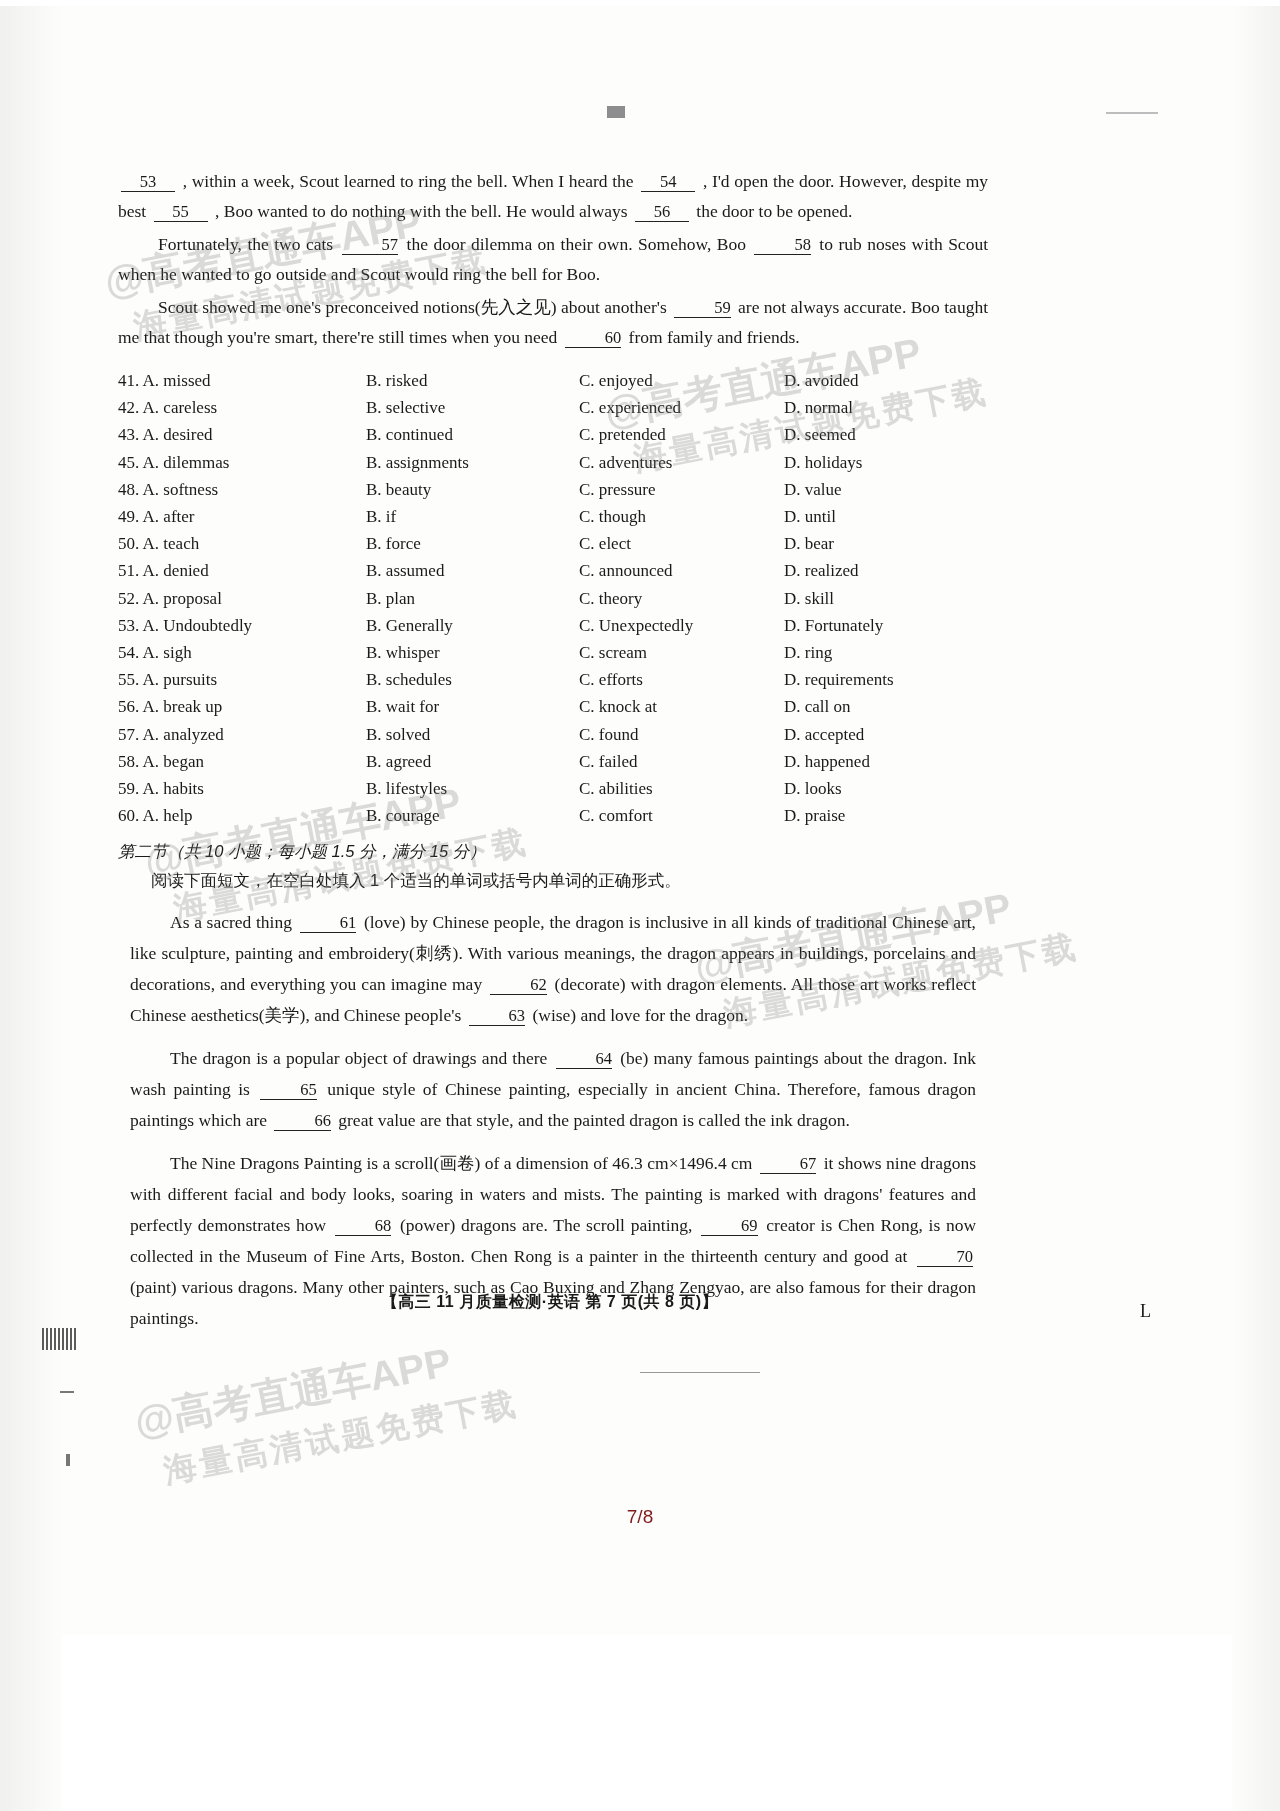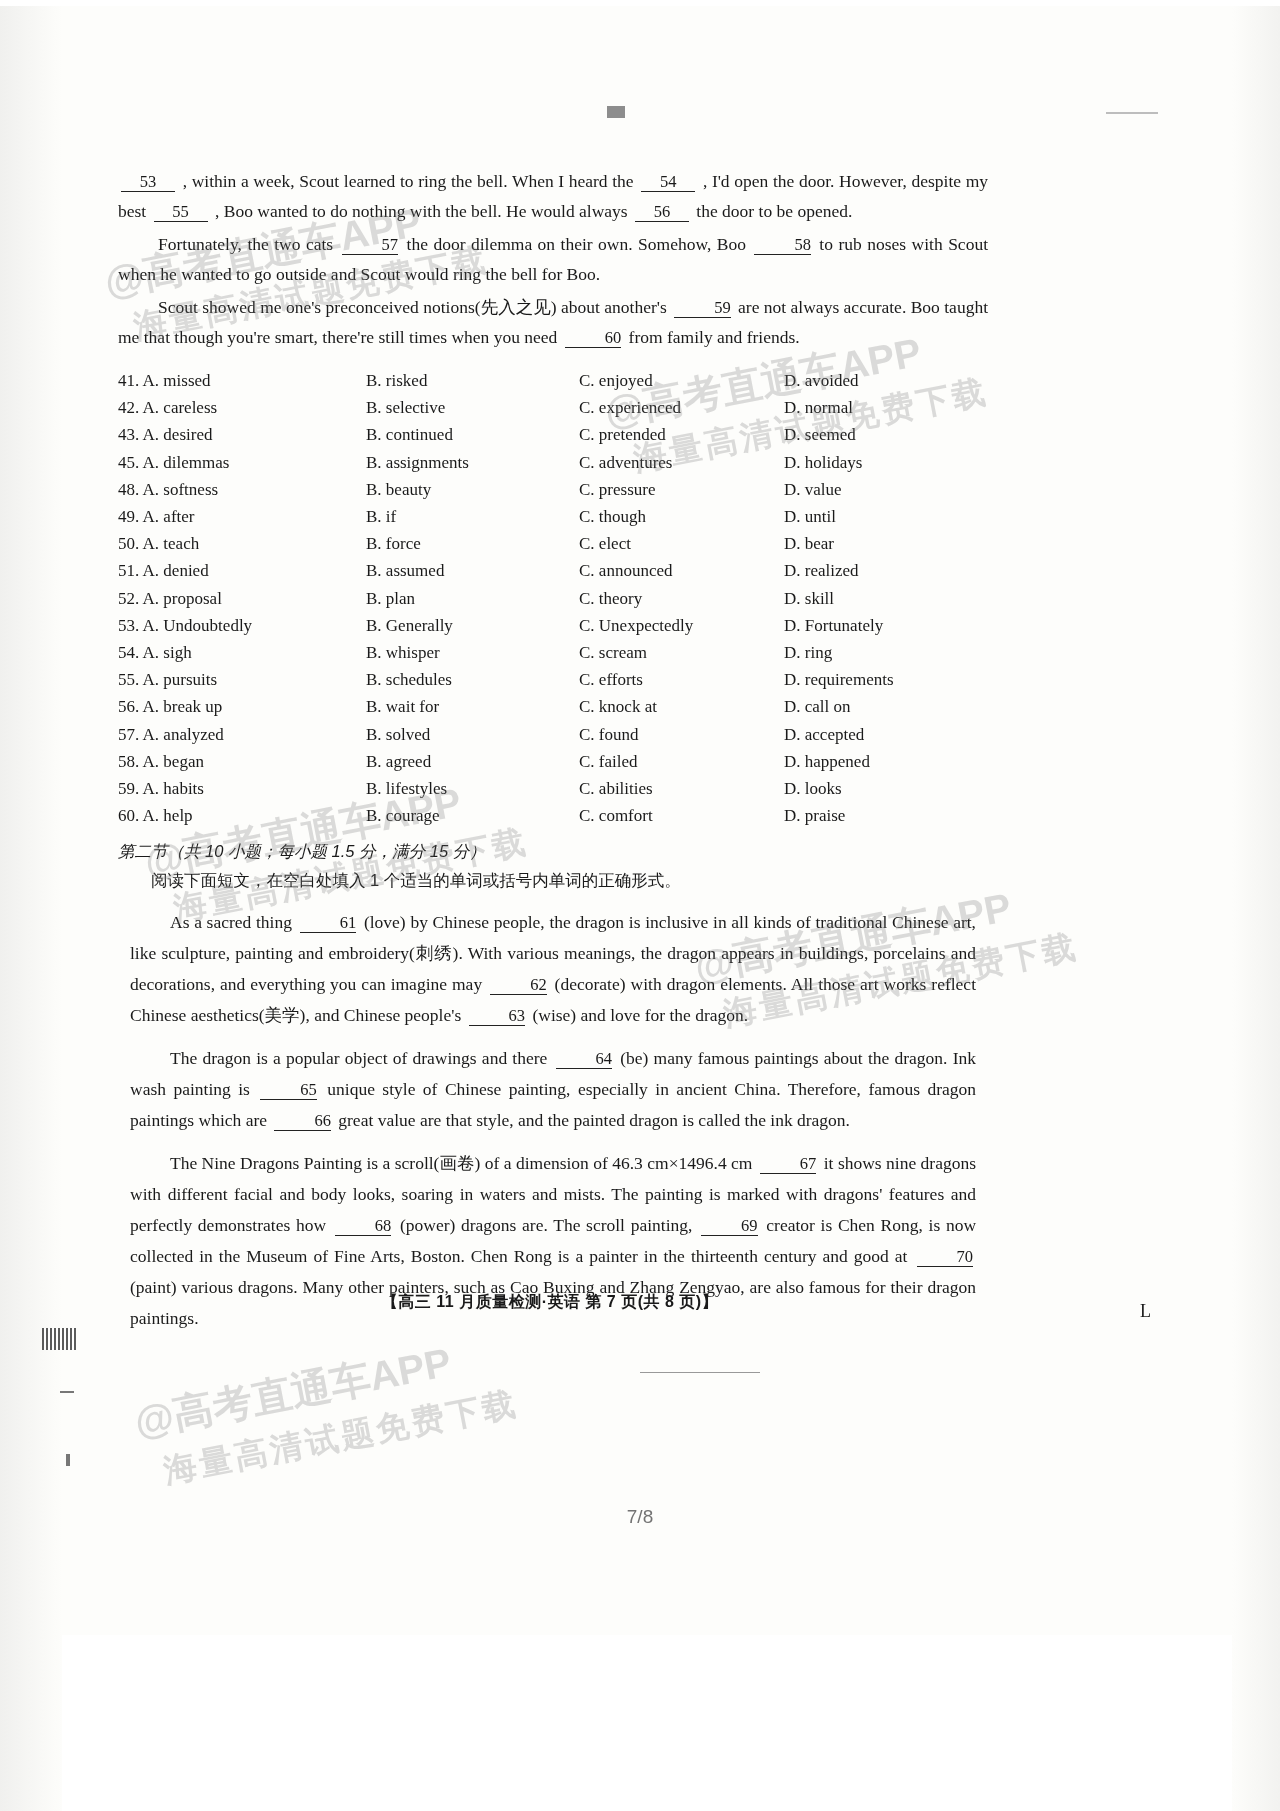--- a/index.html
+++ b/index.html
@@ -116,21 +116,21 @@
     font-family: "Liberation Serif", serif;
     font-size: 18px;
   }
   .page-num {
     position: absolute;
     left: 0; top: 1500px;
     width: 1280px;
     text-align: center;
     font-family: "Liberation Sans", sans-serif;
     font-size: 19px;
-    color: #737373;
+    color: #7f1d1d;
   }
   .barcode {
     position: absolute;
     left: 42px;
     top: 1322px;
     width: 34px;
     height: 22px;
     background:
       repeating-linear-gradient(90deg, #333 0 2px, #fff 2px 4px);
     opacity: .8;

